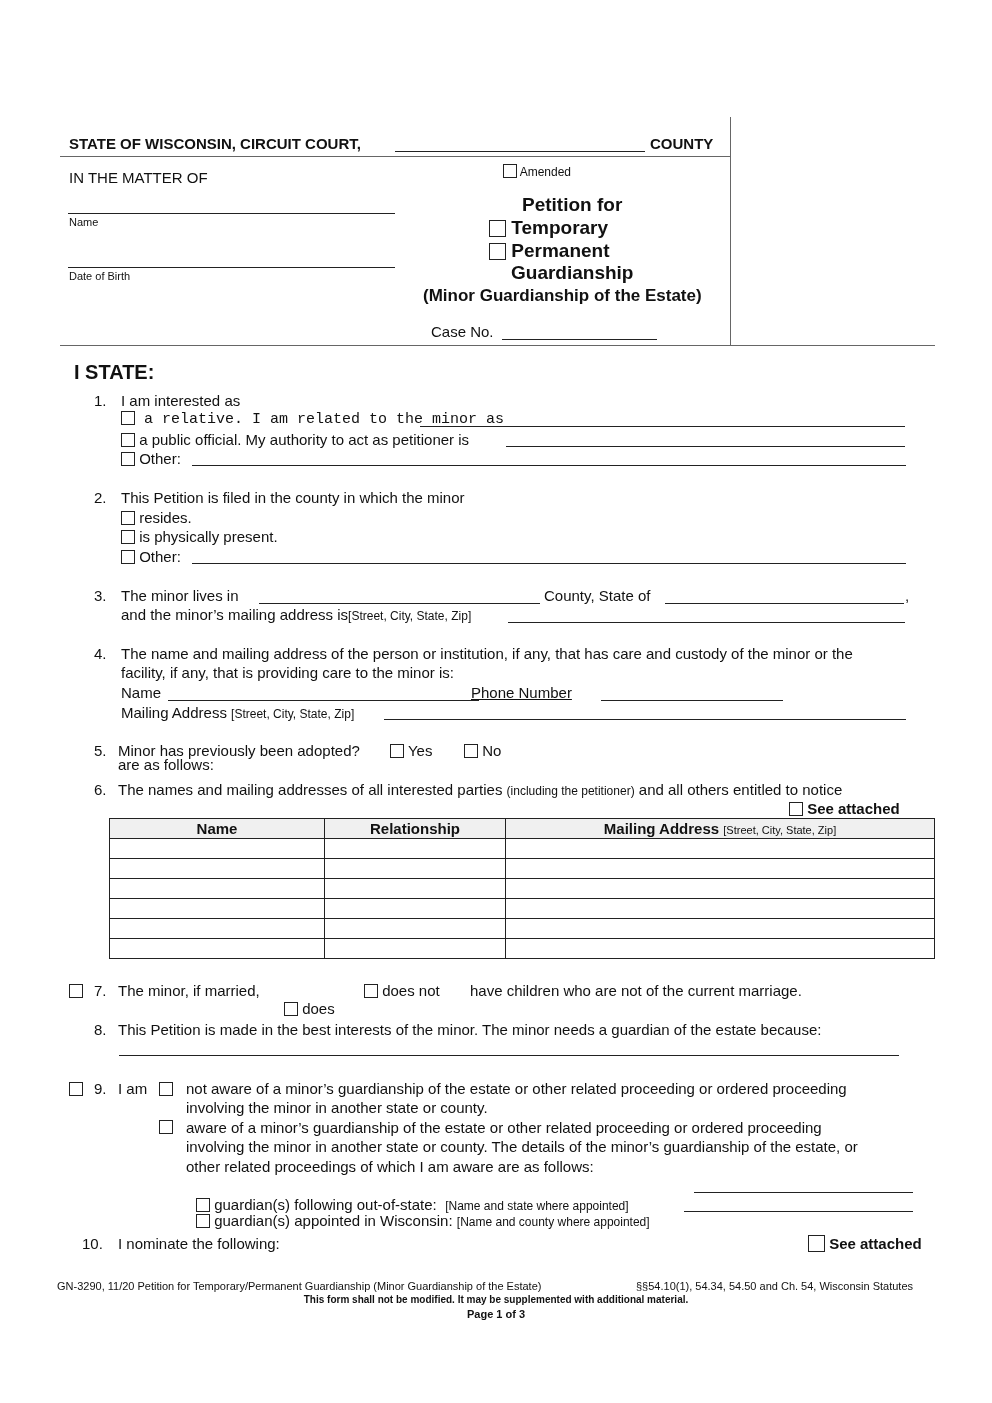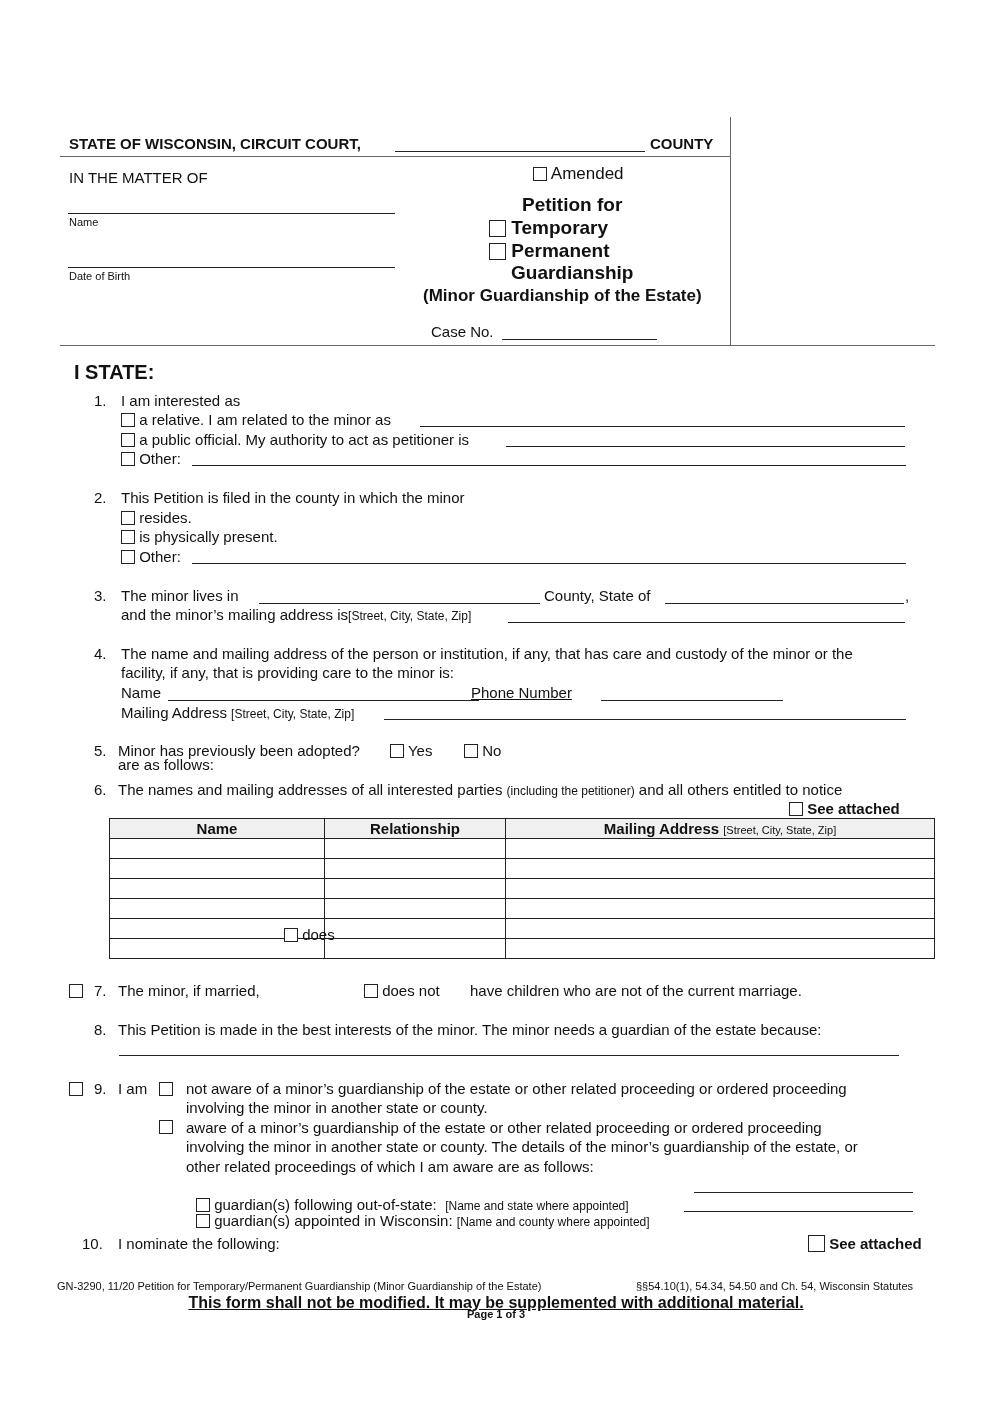--- a/index.html
+++ b/index.html
@@ -29,21 +29,21 @@
 <div class="abs bold" style="left:69px; top:135px; font-size:15px;">STATE OF WISCONSIN, CIRCUIT COURT,</div>
 <div class="line" style="left:395px; top:151px; width:250px;"></div>
 <div class="abs bold" style="left:650px; top:135px; font-size:15px;text-align:center;">COUNTY</div>
 
 <div class="abs" style="left:69px; top:169px; font-size:15px;">IN THE MATTER OF</div>
 <div class="line" style="left:68px; top:213px; width:327px;"></div>
 <div class="abs small" style="left:69px; top:216px;">Name</div>
 <div class="line" style="left:68px; top:267px; width:327px;"></div>
 <div class="abs small" style="left:69px; top:270px;">Date of Birth</div>
 
-<div class="abs" style="left:533px; top:164px; font-size:17px;">
+<div class="abs" style="left:503px; top:164px; font-size:12px;">
   <span class="cb"></span>
   <span>Amended</span>
 </div>
 <div class="abs bold" style="left:522px; top:194px; font-size:19px;">Petition for</div>
 <div class="abs bold" style="left:489px; top:217px; font-size:19px;">
   <span class="cb cb-lg"></span>
   <span>Temporary</span>
 </div>
 <div class="abs bold" style="left:489px; top:240px; font-size:19px;">
   <span class="cb cb-lg"></span>
@@ -51,21 +51,21 @@
 </div>
 <div class="abs bold" style="left:511px; top:262px; font-size:19px;">Guardianship</div>
 <div class="abs bold" style="left:423px; top:286px; font-size:17px;">(Minor Guardianship of the Estate)</div>
 <div class="abs" style="left:431px; top:323px; font-size:15px;">Case No.</div>
 <div class="line" style="left:502px; top:339px; width:155px;"></div>
 
 <div class="abs bold" style="left:74px; top:361px; font-size:20px;">I STATE:</div>
 
 <div class="abs" style="left:94px; top:392px;">1.</div>
 <div class="abs" style="left:121px; top:392px;">I am interested as</div>
-<div class="abs" style="left:121px; top:411px;">
+<div class="abs" style="left:121px; top:411px;font-family:Liberation Mono, monospace;">
   <span class="cb"></span>
   <span>a relative. I am related to the minor as</span>
 </div>
 <div class="line" style="left:420px; top:426px; width:485px;"></div>
 <div class="abs" style="left:121px; top:431px;">
   <span class="cb"></span>
   <span>a public official. My authority to act as petitioner is</span>
 </div>
 <div class="line" style="left:506px; top:446px; width:399px;"></div>
 <div class="abs" style="left:121px; top:450px;">
@@ -177,21 +177,21 @@
         <td></td>
         <td></td>
         <td></td>
       </tr>
 </tbody>
   </table>
 
 <span class="abs cb" style="left:69px; top:984px;"></span>
 <div class="abs" style="left:94px; top:982px;">7.</div>
 <div class="abs" style="left:118px; top:982px;">The minor, if married,</div>
-<div class="abs" style="left:284px; top:926px;">
+<div class="abs" style="left:284px; top:1000px;">
   <span class="cb"></span>
   <span>does</span>
 </div>
 <div class="abs" style="left:364px; top:982px;">
   <span class="cb"></span>
   <span>does not</span>
 </div>
 <div class="abs" style="left:470px; top:982px;">have children who are not of the current marriage.</div>
 
 <div class="abs" style="left:94px; top:1021px;">8.</div>
@@ -223,14 +223,14 @@
 
 <div class="abs" style="left:82px; top:1235px;">10.</div>
 <div class="abs" style="left:118px; top:1235px;">I nominate the following:</div>
 <div class="abs bold" style="left:808px; top:1235px;">
   <span class="cb cb-lg"></span>
   <span>See attached</span>
 </div>
 
 <div class="abs small" style="left:57px; top:1280px;">GN-3290, 11/20 Petition for Temporary/Permanent Guardianship (Minor Guardianship of the Estate)</div>
 <div class="abs small" style="left:636px; top:1280px;">§§54.10(1), 54.34, 54.50 and Ch. 54, Wisconsin Statutes</div>
-<div class="abs bold" style="left:0; width:992px; text-align:center; top:1294px; font-size:16px;text-decoration:underline;">This form shall not be modified. It may be supplemented with additional material.</div>
+<div class="abs bold" style="left:0; width:992px; text-align:center; top:1294px; font-size:10px;">This form shall not be modified. It may be supplemented with additional material.</div>
 <div class="abs small" style="left:0; width:992px; text-align:center; top:1308px;font-weight:bold;">Page 1 of 3</div>
 
 </body></html>

